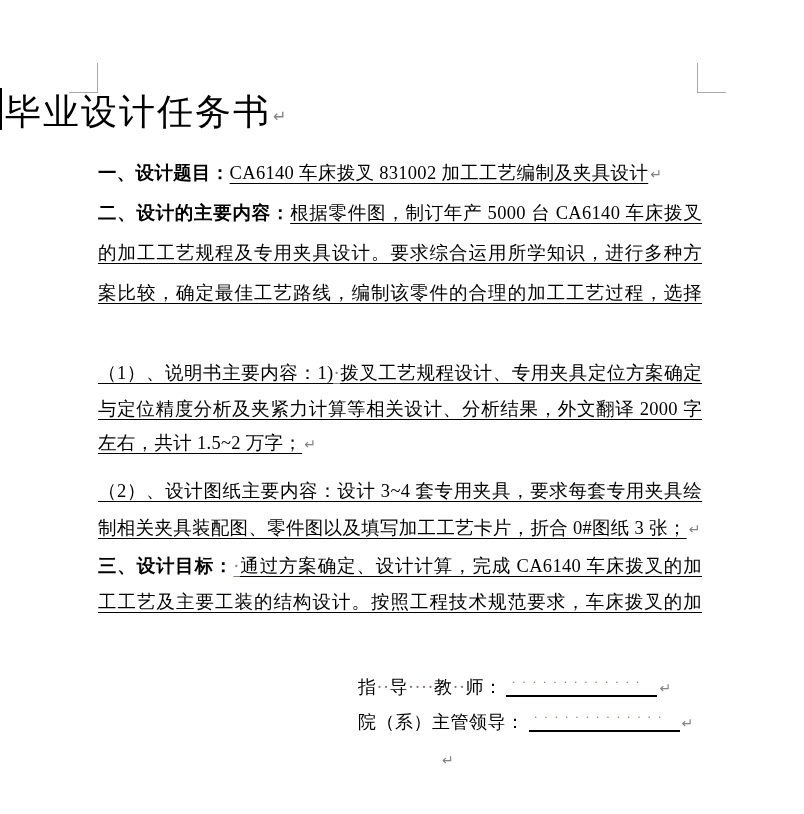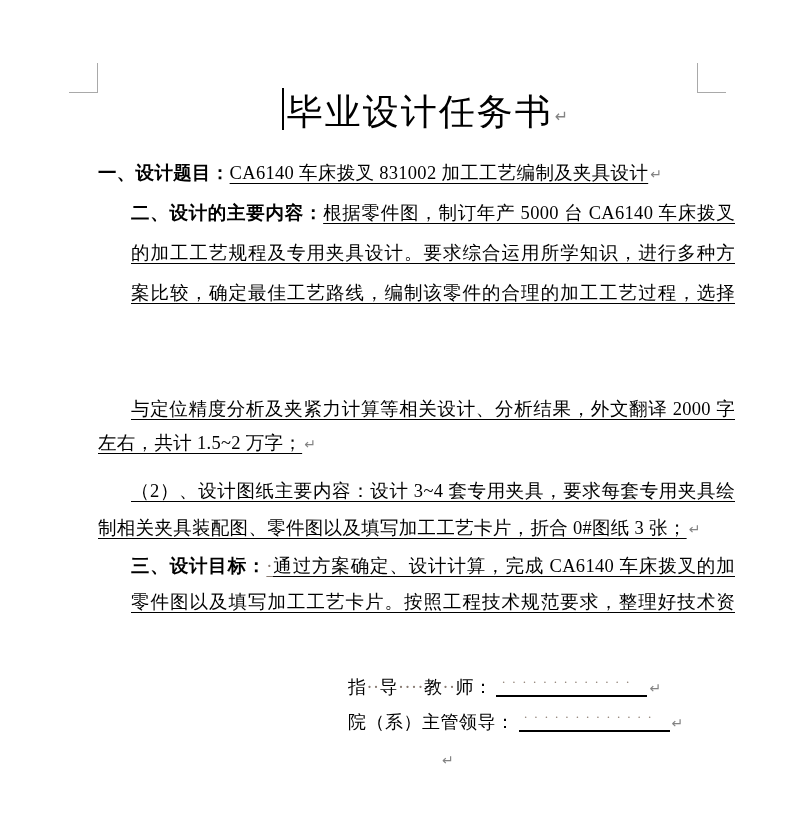--- a/index.html
+++ b/index.html
@@ -20,58 +20,56 @@
     width:604px;
     font-size:18.5px;
     line-height:27px;
     letter-spacing:0.3px;
     white-space:nowrap;
   }
   .line.fill{
     white-space:normal;
     text-align:justify;
     text-align-last:justify;
-    margin-left:33px;
   }
   .bold-label{font-weight:bold;}
   .underlined{
     text-decoration:underline;
     text-underline-offset:4px;
     text-decoration-thickness:1px;
   }
   .space-dots{color:#8a7d74;}
   .pilcrow{
     color:#838383;
     font-family:"DejaVu Sans",sans-serif;
     font-size:14px;
     margin-left:2px;
     text-decoration:none;
   }
 
   
   .title{
     position:absolute;left:0;right:0;top:88px;
-    text-align:center;
+    text-align:left;
     font-size:36px;
     letter-spacing:2px;
     white-space:nowrap;
-    padding-left:48px;
   }
   .caret{
     display:inline-block;
     width:2px;height:42px;
     background:#000;
     vertical-align:-6px;
     margin-right:3px;
   }
   .title .pilcrow{font-size:16px;vertical-align:2px;}
 
   
   .sig{
-    left:348px;
+    left:358px;
     width:360px;
     font-size:18px;
     letter-spacing:0.5px;
   }
   .blank-dots{
     display:inline-block;
     width:146px;
     border-bottom:2px solid #000;
     color:#95877c;
     font-size:13px;
@@ -103,25 +101,26 @@
   <div class="cropmark cm-tl-h"></div>
   <div class="cropmark cm-tr-v"></div>
   <div class="cropmark cm-tr-h"></div>
 
   <div class="title"><span class="caret"></span><span>毕业设计任务书</span><span class="pilcrow">↵</span></div>
 
   <div class="line" style="top:160px"><span class="bold-label">一、设计题目：</span><span class="underlined">CA6140 车床拨叉 831002 加工工艺编制及夹具设计</span><span class="pilcrow">↵</span></div>
   <div class="line fill" style="top:200px"><span class="bold-label">二、设计的主要内容：</span><span class="underlined">根据零件图，制订年产 5000 台 CA6140 车床拨叉</span></div>
   <div class="line fill" style="top:240px"><span class="underlined">的加工工艺规程及专用夹具设计。要求综合运用所学知识，进行多种方</span></div>
   <div class="line fill" style="top:280px"><span class="underlined">案比较，确定最佳工艺路线，编制该零件的合理的加工工艺过程，选择</span></div>
+  <div class="line fill" style="top:360px"><span class="underlined">（1）、说明书主要内容：1)</span><span class="space-dots underlined">·</span><span class="underlined">拨叉工艺规程设计、专用夹具定位方案确定</span></div>
   <div class="line fill" style="top:396px"><span class="underlined">与定位精度分析及夹紧力计算等相关设计、分析结果，外文翻译 2000 字</span></div>
   <div class="line" style="top:430px"><span class="underlined">左右，共计 1.5~2 万字；</span><span class="pilcrow">↵</span></div>
   <div class="line fill" style="top:478px"><span class="underlined">（2）、设计图纸主要内容：设计 3~4 套专用夹具，要求每套专用夹具绘</span></div>
   <div class="line" style="top:515px"><span class="underlined">制相关夹具装配图、零件图以及填写加工工艺卡片，折合 0#图纸 3 张；</span><span class="pilcrow">↵</span></div>
   <div class="line fill" style="top:553px"><span class="bold-label">三、设计目标：</span><span class="space-dots underlined">·</span><span class="underlined">通过方案确定、设计计算，完成 CA6140 车床拨叉的加</span></div>
-  <div class="line fill" style="top:589px"><span class="underlined">零件图以及填写加工工艺卡片。按照工程技术规范要求，整理好技术资</span></div>
+  <div class="line fill" style="top:589px"><span class="underlined">工工艺及主要工装的结构设计。按照工程技术规范要求，车床拨叉的加</span></div>
 
   <div class="line sig" style="top:671px"><span>指</span><span class="space-dots">··</span><span>导</span><span class="space-dots">····</span><span>教</span><span class="space-dots">··</span><span>师：</span><span class="blank-dots">·············</span><span class="pilcrow">↵</span></div>
   <div class="line sig" style="top:706px"><span>院（系）主管领导：</span><span class="blank-dots">·············</span><span class="pilcrow">↵</span></div>
 
   <div class="endmark pilcrow">↵</div>
 
 </div>
 
 </body></html>

